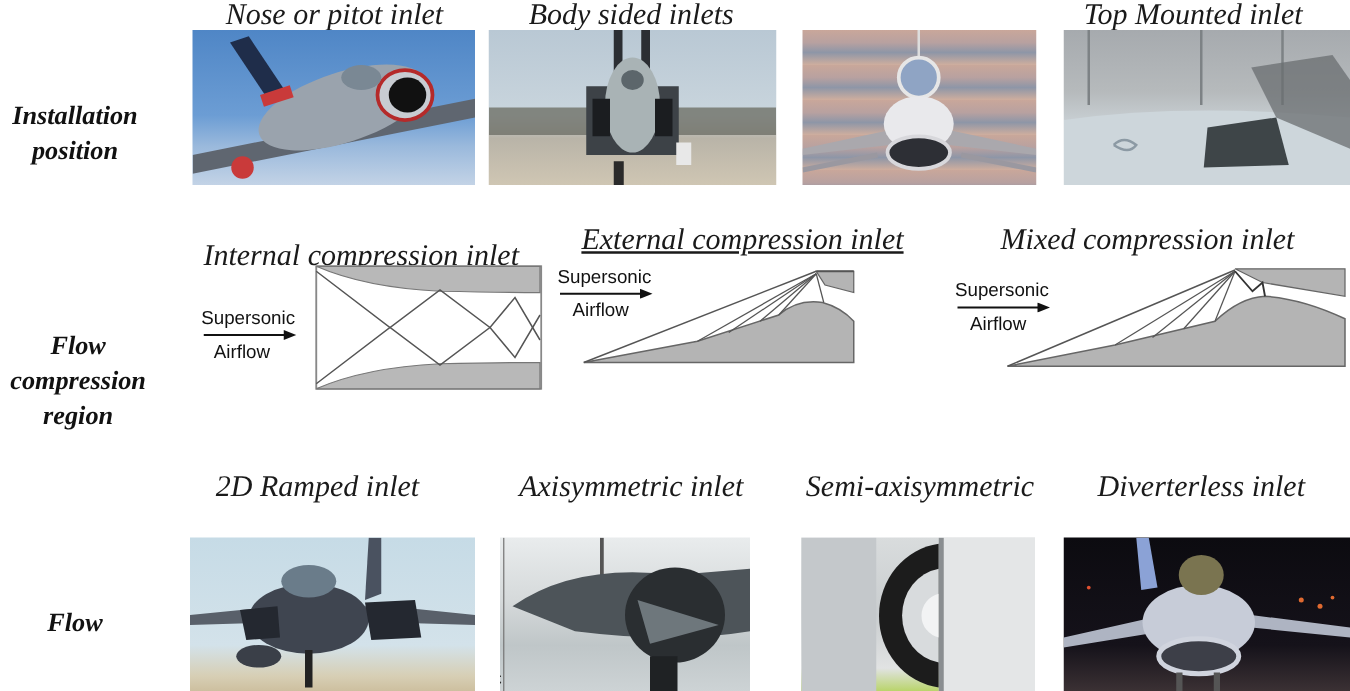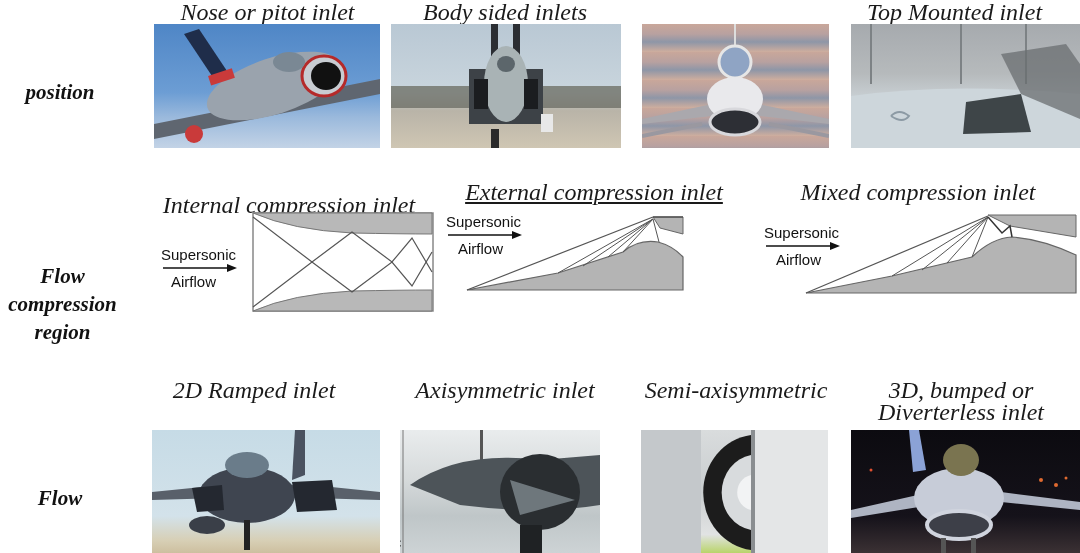--- a/index.html
+++ b/index.html
@@ -8,20 +8,21 @@
   .rowlabel { position:absolute; font-family:"Liberation Serif","DejaVu Serif",serif; font-weight:bold; font-style:italic; font-size:21px; color:#111; text-align:center; line-height:28px; }
   .caption { position:absolute; font-family:"Liberation Serif","DejaVu Serif",serif; font-style:italic; font-size:24px; color:#1a1a1a; text-align:center; white-space:nowrap; line-height:22px; }
   .photo { position:absolute; overflow:hidden; }
   .sans { font-family:"Liberation Sans","DejaVu Sans",sans-serif; }
   .airflow { position:absolute; font-family:"Liberation Sans","DejaVu Sans",sans-serif; font-size:15px; color:#111; line-height:17px; }
 </style>
 </head>
 <body>
 
 <div class="rowlabel" style="left:0; top:78px; width:120px;">
+  <div>Installation</div>
   <div>position</div>
 </div>
 
 <div class="caption" style="left:155px; top:1px; width:225px;">Nose or pitot inlet</div>
 <div class="caption" style="left:390px; top:1px; width:230px;font-style:italic;">Body sided inlets</div>
 <div class="caption" style="left:656px; top:1px; width:190px;margin-top:26px;">Ventral inlet</div>
 <div class="caption" style="left:842px; top:1px; width:225px;">Top Mounted inlet</div>
 
 <div class="photo" style="left:154px; top:24px; width:226px; height:124px; background:linear-gradient(180deg,#4f86c6 0%,#6c9dd4 55%,#9ab9dc 75%,#c3d3e6 100%);">
   <svg width="226" height="124" viewBox="0 0 226 124">
@@ -145,21 +146,20 @@
 <div class="rowlabel" style="left:0; top:484px; width:120px;">
   <div>Flow</div>
 </div>
 
 <div class="caption" style="left:144px; top:379px; width:220px;">2D Ramped inlet</div>
 <div class="caption" style="left:400px; top:379px; width:210px;text-align:center;">Axisymmetric inlet</div>
 <div class="caption" style="left:636px; top:379px; width:200px;">
   <div>Semi-axisymmetric</div>
 </div>
 <div class="caption" style="left:846px; top:379px; width:230px;">
-  <div>3D, bumped or</div>
   <div>Diverterless inlet</div>
 </div>
 
 <div class="photo" style="left:152px; top:430px; width:228px; height:123px; background:linear-gradient(180deg,#c6dbe6 0%,#d3e2ea 70%,#d7cfb5 90%,#cdbf9f 100%);">
   <svg width="228" height="123" viewBox="0 0 228 123">
     <polygon points="143,0 153,0 153,45 140,50" fill="#4a5260"></polygon>
     <polygon points="0,62 70,55 160,55 228,62 228,70 160,68 70,68 0,70" fill="#59606a"></polygon>
     <ellipse cx="95" cy="65" rx="48" ry="28" fill="#3f4550"></ellipse>
     <ellipse cx="95" cy="35" rx="22" ry="13" fill="#6a7c8a"></ellipse>
     <polygon points="140,52 180,50 185,80 145,82" fill="#242830"></polygon>

